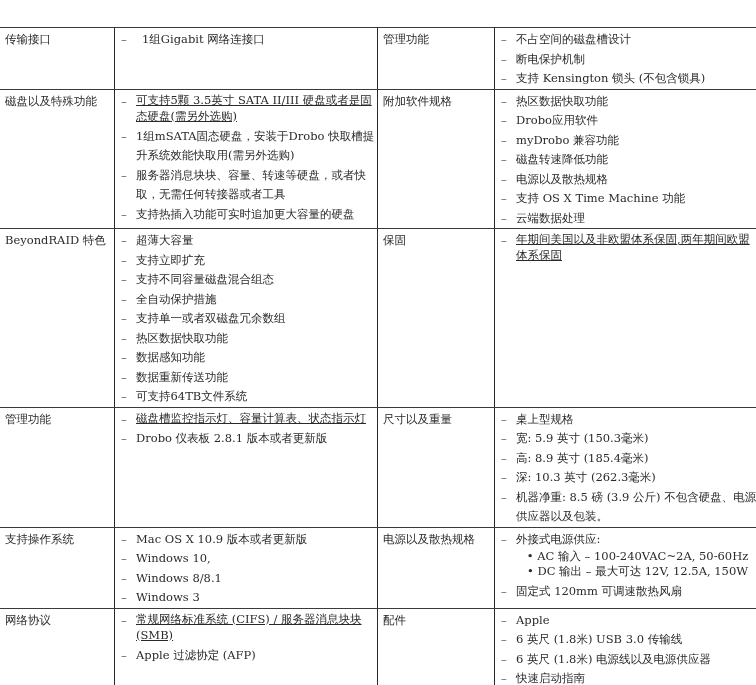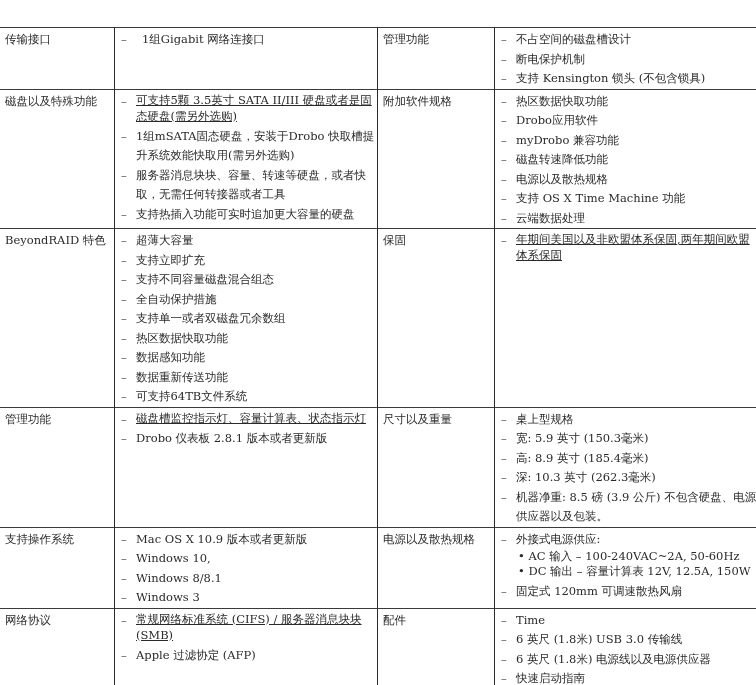--- a/index.html
+++ b/index.html
@@ -58,20 +58,21 @@
     .item .wrap {
       display: block;
       line-height: 16px;
       padding-bottom: 3px;
       text-decoration: underline;
     }
     .sub {
       display: block;
       line-height: 15px;
       padding-left: 2px;
+      text-align: center;
     }
   </style>
 </head>
 <body>
 
 <table class="spec-table">
   <tbody>
 
     <tr style="height:60px">
       <td class="col1 label">传输接口</td>
@@ -174,42 +175,42 @@
           <li class="item"><span class="dash">–</span><span>Windows 10,</span></li>
           <li class="item"><span class="dash">–</span><span>Windows 8/8.1</span></li>
           <li class="item"><span class="dash">–</span><span>Windows 3</span></li>
         </ul>
       </td>
       <td class="col3 label">电源以及散热规格</td>
       <td class="col4">
         <ul class="items">
           <li class="item"><span class="dash">–</span><span>外接式电源供应:</span>
             <span class="sub">• AC 输入 – 100-240VAC~2A, 50-60Hz</span>
-            <span class="sub" style="padding-bottom:3px">• DC 输出 – 容量计算表 12V, 12.5A, 150W</span>
+            <span class="sub" style="padding-bottom:3px">• DC 输出 – 最大可达 12V, 12.5A, 150W</span>
           </li>
           <li class="item"><span class="dash">–</span><span>固定式 120mm 可调速散热风扇</span></li>
         </ul>
       </td>
     </tr>
 
     <tr style="height:82px">
       <td class="col1 label">网络协议</td>
       <td class="col2">
         <ul class="items">
           <li class="item">
               <span class="dash">–</span>
               <span class="wrap">常规网络标准系统 (CIFS) / 服务器消息块块(SMB)</span>
             </li>
           <li class="item"><span class="dash">–</span><span>Apple 过滤协定 (AFP)</span></li>
         </ul>
       </td>
       <td class="col3 label">配件</td>
       <td class="col4">
         <ul class="items">
-          <li class="item"><span class="dash">–</span><span>Time</span></li>
+          <li class="item"><span class="dash">–</span><span>Apple</span></li>
           <li class="item"><span class="dash">–</span><span>6 英尺 (1.8米) USB 3.0 传输线</span></li>
           <li class="item"><span class="dash">–</span><span>6 英尺 (1.8米) 电源线以及电源供应器</span></li>
           <li class="item"><span class="dash">–</span><span>快速启动指南</span></li>
         </ul>
       </td>
     </tr>
   </tbody>
 </table>
 
 </body></html>

